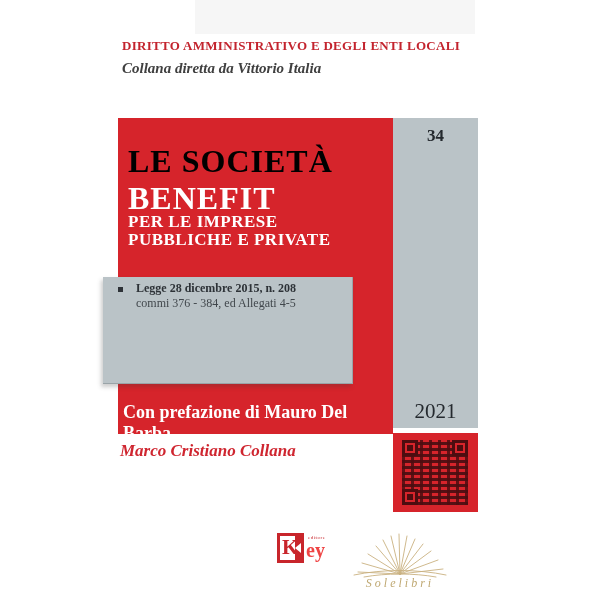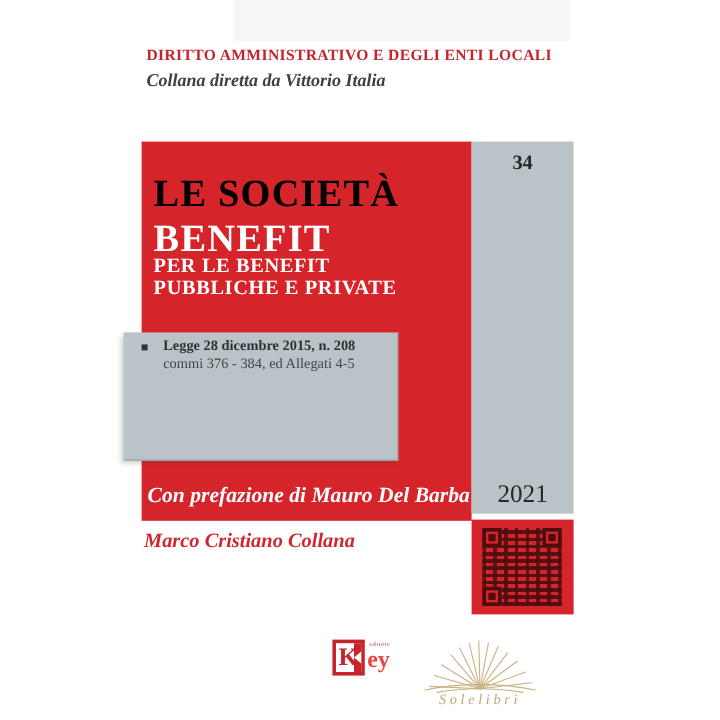--- a/index.html
+++ b/index.html
@@ -10,23 +10,23 @@
   .watermark{left:195px;top:0;width:280px;height:34px;background:#f6f6f6;}
 
   .series-title{left:122px;top:38px;font-size:13px;font-weight:bold;color:#c3242e;letter-spacing:.3px;font-family:Liberation Serif, serif;}
   .collana{left:122px;top:60px;font-size:15px;font-weight:bold;font-style:italic;color:#404040;}
 
   .red-block{left:118px;top:118px;width:275px;height:316px;background:#d6242b;}
   .title-line1{left:10px;top:25px;font-size:32px;font-weight:bold;color:#000000;letter-spacing:1px;}
   .title-line2{left:10px;top:62px;font-size:32px;font-weight:bold;color:#fff;letter-spacing:1px;}
   .subtitle-line1{left:10px;top:94px;font-size:17px;font-weight:bold;color:#fff;letter-spacing:.5px;}
   .subtitle-line2{left:10px;top:112px;font-size:17px;font-weight:bold;color:#fff;letter-spacing:.5px;}
-  .preface{left:5px;top:284px;font-size:18px;font-weight:bold;font-style:italic;color:#fff;}
+  .preface{left:5px;top:284px;font-size:18px;font-weight:bold;color:#fff;}
 
-  .law-box{left:103px;top:277px;width:229px;height:107px;background:#bac3c7;
+  .law-box{left:103px;top:277px;width:250px;height:107px;background:#bac3c7;
            box-shadow:-2px 3px 4px rgba(60,60,60,.25), inset -1px -1px 0 #9aa4a8;text-decoration:underline;}
   .law-bullet{left:15px;top:10px;width:5px;height:5px;background:#2d3237;}
   .law-line1{left:33px;top:4px;font-size:12px;font-weight:bold;color:#2d3237;}
   .law-line2{left:33px;top:19px;font-size:12px;color:#41474c;}
 
   .gray-column{left:393px;top:118px;width:85px;height:310px;background:#bac3c7;}
   .volume-number{left:0;top:8px;width:100%;text-align:center;font-size:17px;font-weight:bold;color:#24292e;}
   .year{left:0;bottom:4px;width:100%;text-align:center;font-size:21px;color:#24292e;}
 
   .qr-panel{left:393px;top:433px;width:85px;height:79px;background:#d6242b;}
@@ -59,21 +59,21 @@
 <div id="cover">
 
   <div class="abs watermark"></div>
 
   <div class="abs series-title">DIRITTO AMMINISTRATIVO E DEGLI ENTI LOCALI</div>
   <div class="abs collana">Collana diretta da Vittorio Italia</div>
 
   <div class="abs red-block">
     <div class="abs title-line1">LE SOCIETÀ</div>
     <div class="abs title-line2">BENEFIT</div>
-    <div class="abs subtitle-line1">PER LE BENEFIT</div>
+    <div class="abs subtitle-line1">PER LE IMPRESE</div>
     <div class="abs subtitle-line2">PUBBLICHE E PRIVATE</div>
     <div class="abs preface">Con prefazione di Mauro Del Barba</div>
   </div>
 
   <div class="abs law-box">
     <div class="abs law-bullet"></div>
     <div class="abs law-line1">Legge 28 dicembre 2015, n. 208</div>
     <div class="abs law-line2">commi 376 - 384, ed Allegati 4-5</div>
   </div>
 

